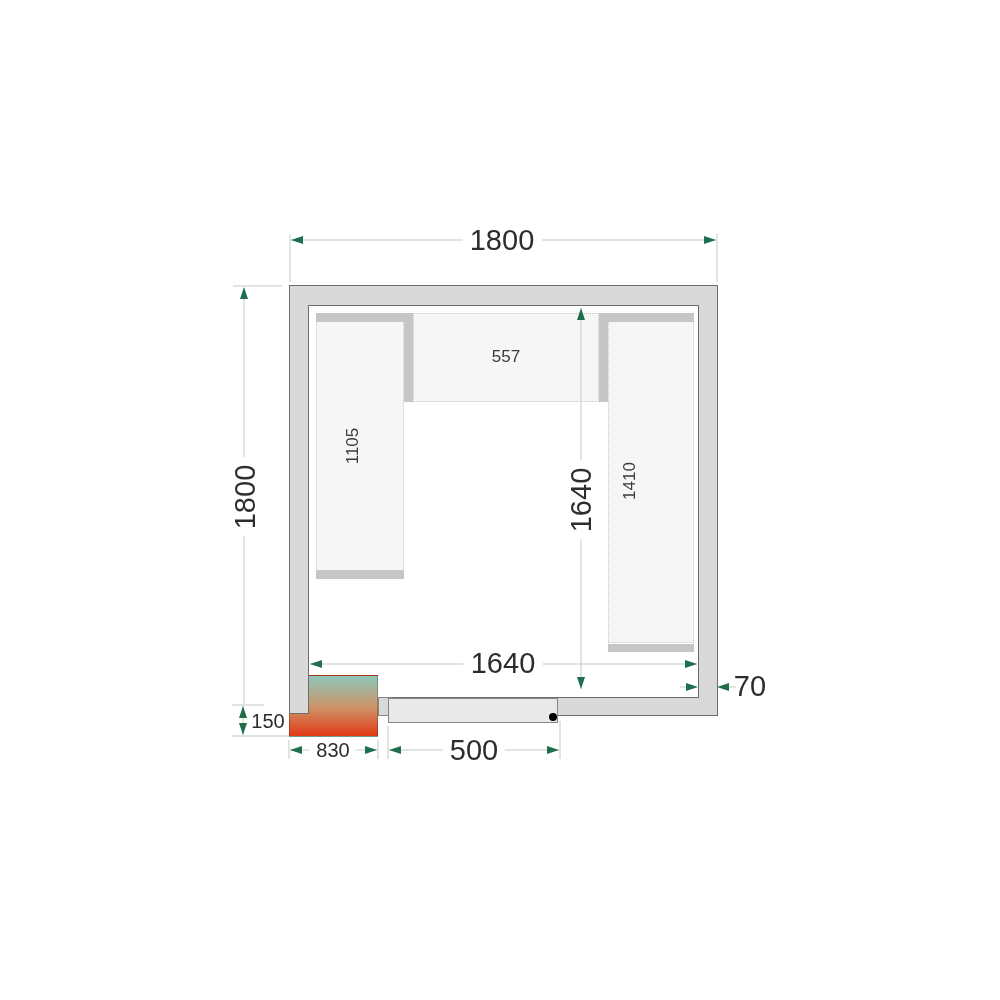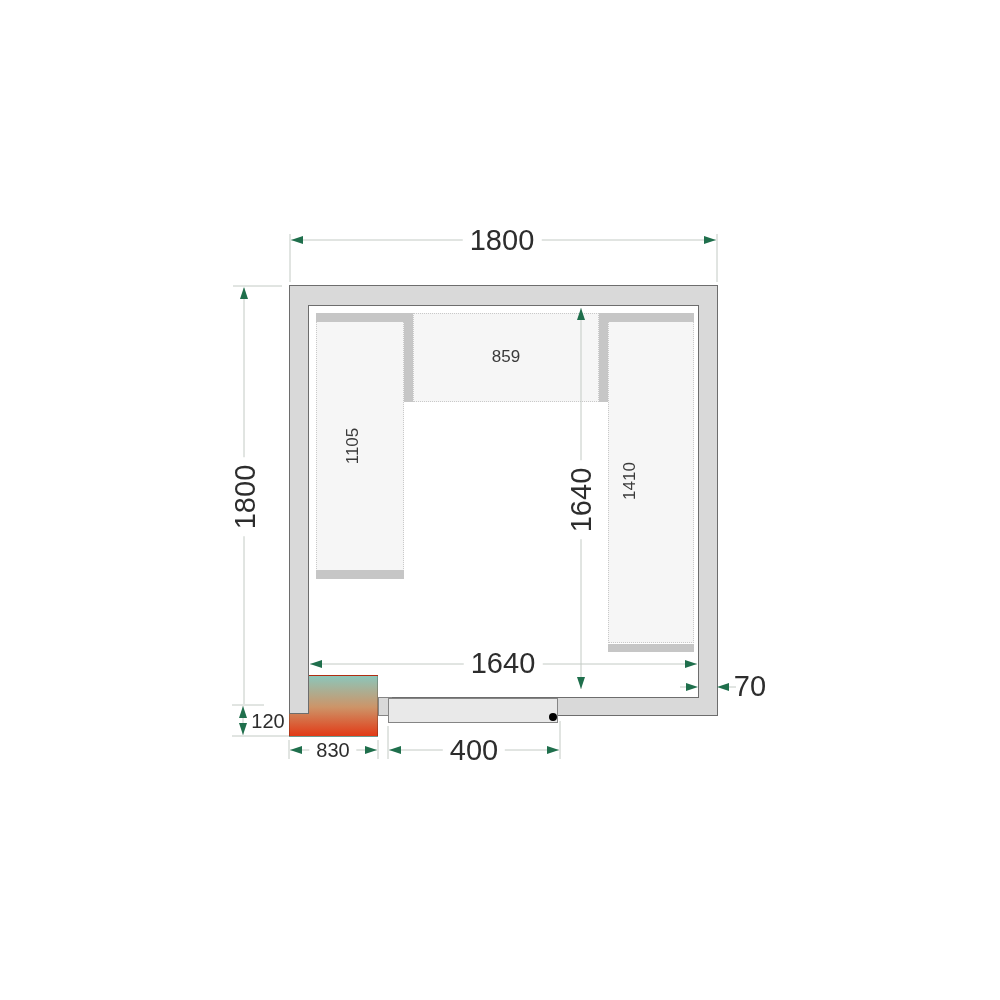--- a/index.html
+++ b/index.html
@@ -143,18 +143,18 @@
     <polygon points="389,750 401,746 401,754"></polygon>
     <polygon points="559,750 547,746 547,754"></polygon>
   </g>
 </svg>
 
 <div class="lbl bg big l-1800-top">1800</div>
 <div class="lbl bg big rot l-1800-left">1800</div>
 <div class="lbl bg big rot l-1640-v">1640</div>
 <div class="lbl bg big l-1640-h">1640</div>
 <div class="lbl big l-80">70</div>
-<div class="lbl bg big l-700">400</div>
+<div class="lbl bg big l-700">500</div>
 <div class="lbl bg med l-450">830</div>
-<div class="lbl med l-150">120</div>
-<div class="lbl small l-859">859</div>
+<div class="lbl med l-150">150</div>
+<div class="lbl small l-859">557</div>
 <div class="lbl small rot l-1105">1105</div>
 <div class="lbl small rot l-1410">1410</div>
 
 </body></html>

